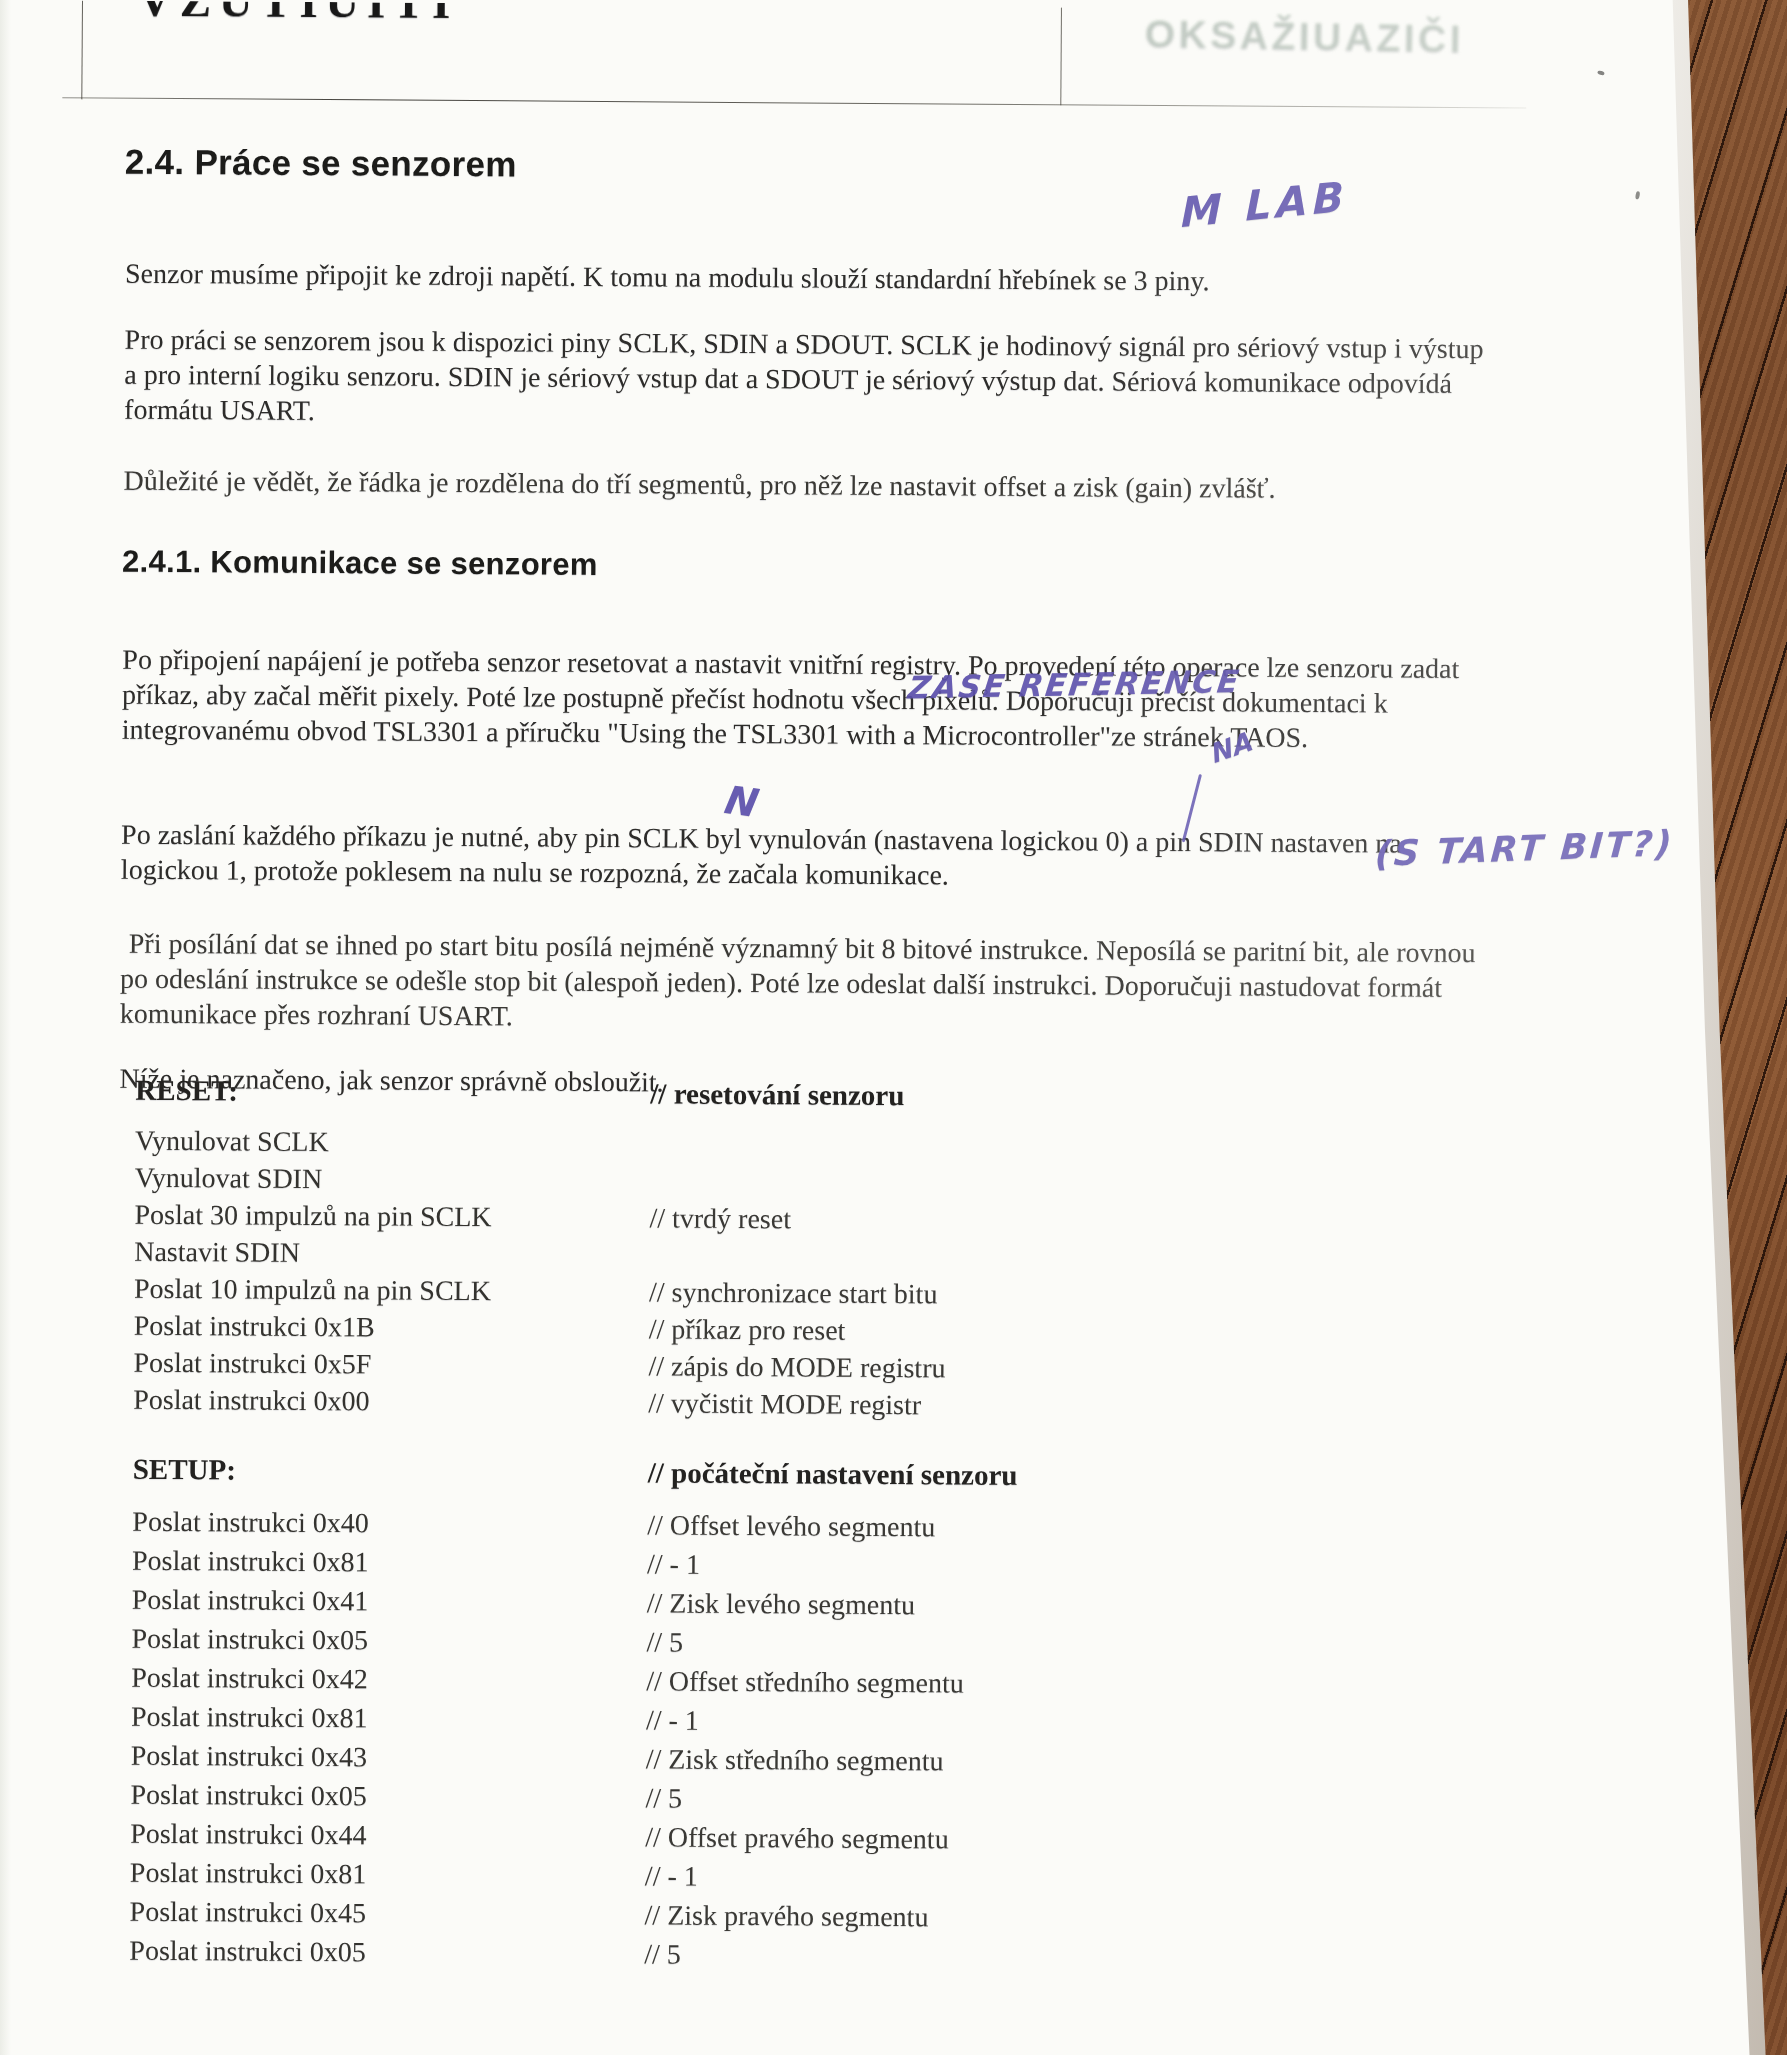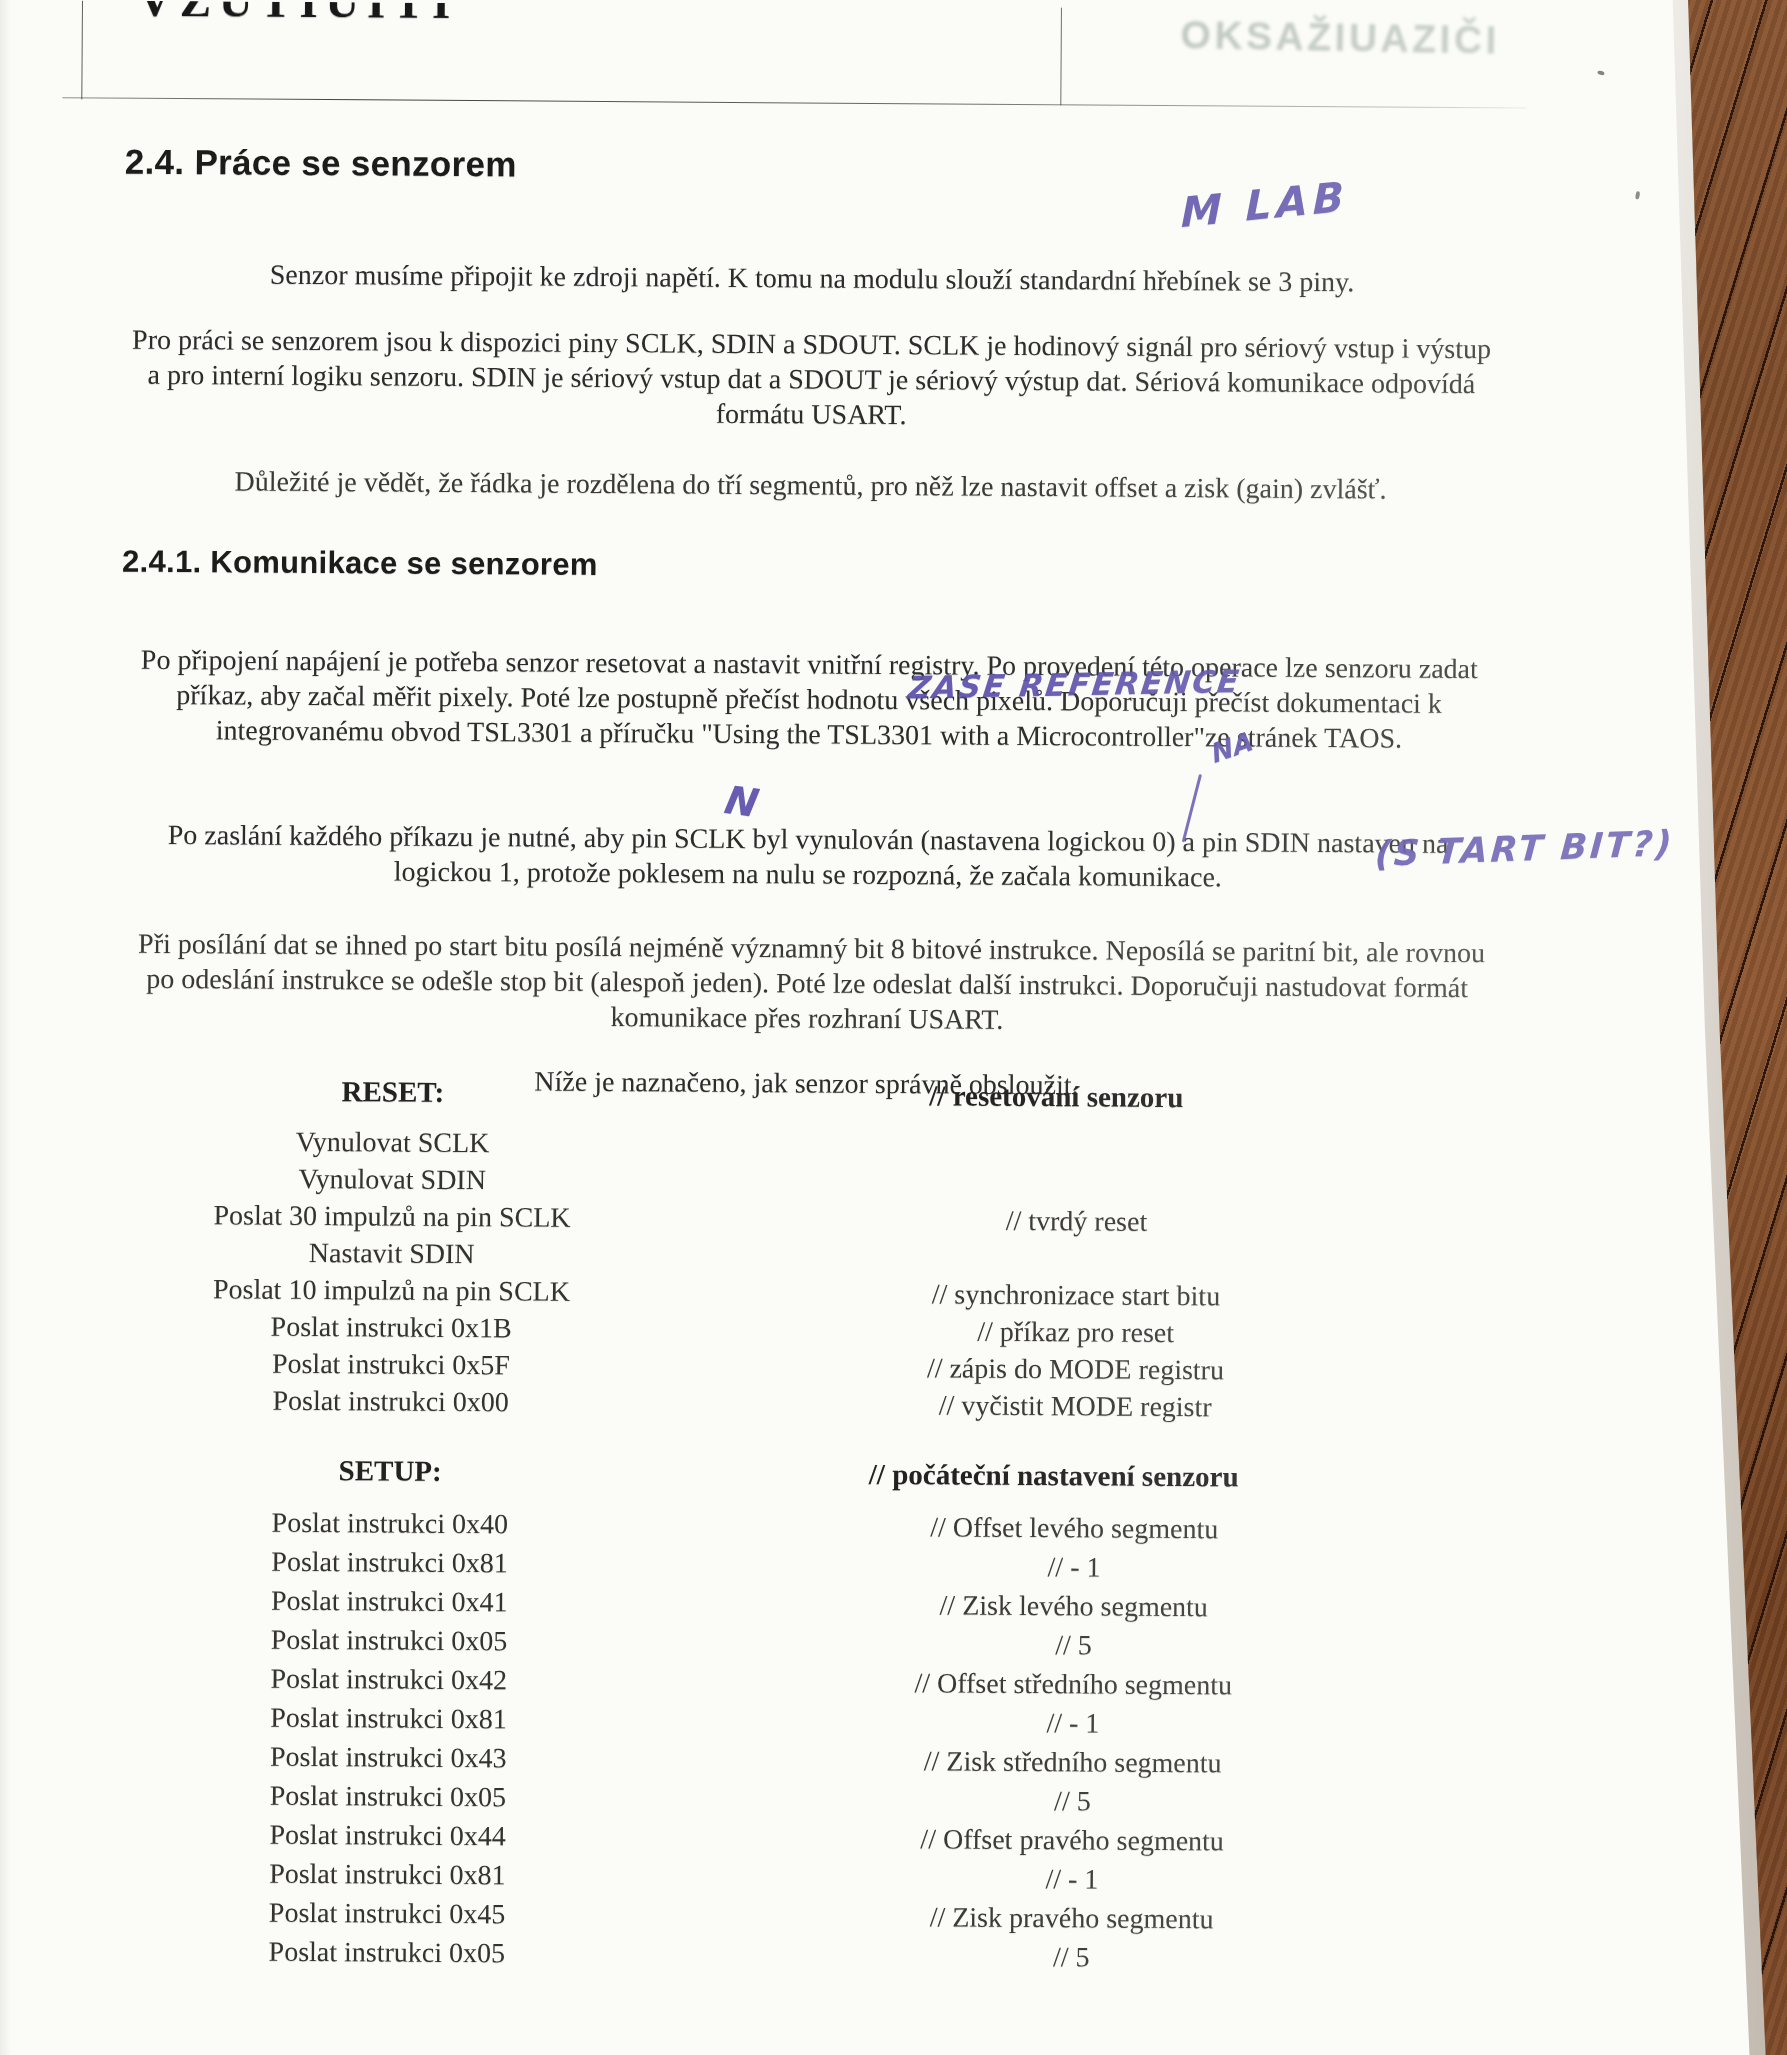--- a/index.html
+++ b/index.html
@@ -1,17 +1,17 @@
 <!DOCTYPE html>
 <html style="font-size:11.2px"><head>
 <meta charset="utf-8">
 <style>
   html,body{margin:0;padding:0;}
   .screen{position:relative;width:1788px;height:2056px;overflow:hidden;
-          background:#fbfbf8;font-family:"Liberation Serif",serif;text-align:center;}
+          background:#fbfbf8;font-family:"Liberation Serif",serif;}
   .paper{position:absolute;inset:0;z-index:0;
          background:
            linear-gradient(90deg,#ececе6 0px,rgba(236,236,230,0) 12.6px),
            radial-gradient(1257px 838px at 40% 30%, #fdfdfb 0%, #fafaf6 60%, #f4f4ee 100%);}
   .left-scan-edge{position:absolute;left:0;top:0;width:11.2px;height:100%;z-index:1;
          background:linear-gradient(90deg,#e7e9e2,rgba(231,233,226,0));opacity:.8;}
 
   
   .content{position:absolute;inset:0;z-index:2;transform:rotate(.4deg);transform-origin:28px 0;
            color:#2b2a28;text-shadow:0 0.7px 0.7px rgba(110,110,125,.28);

